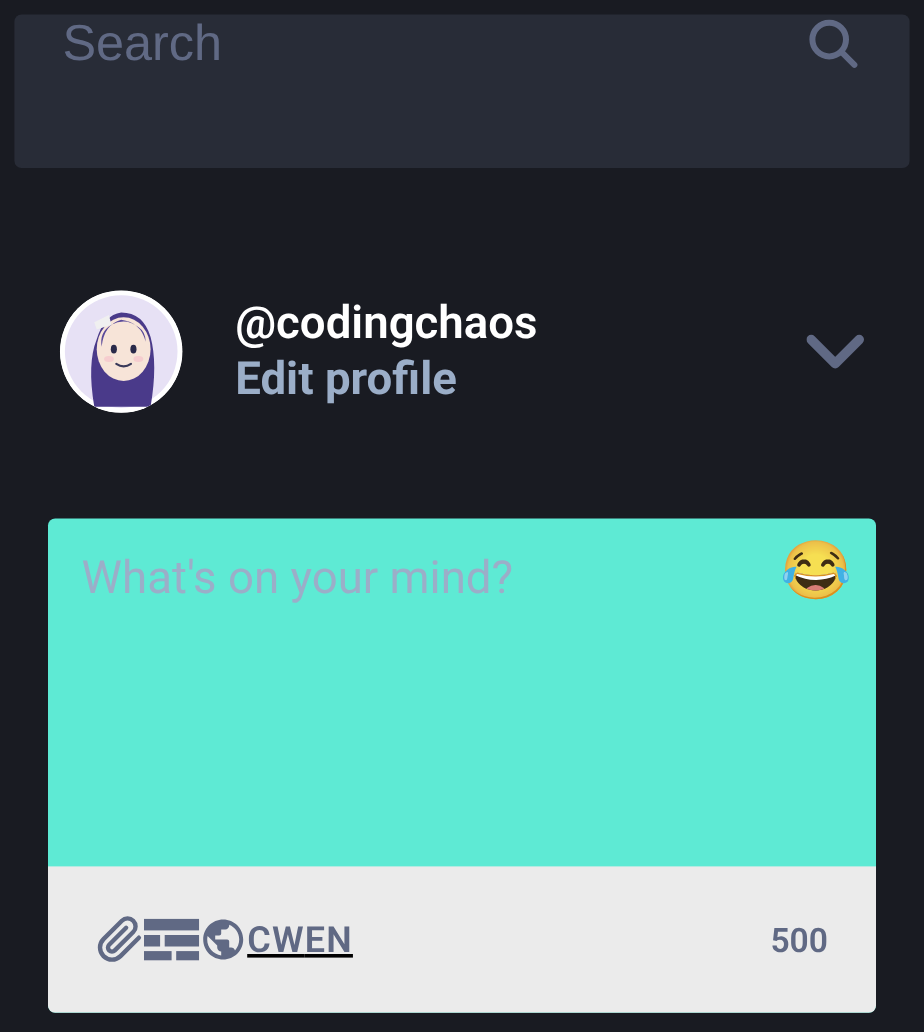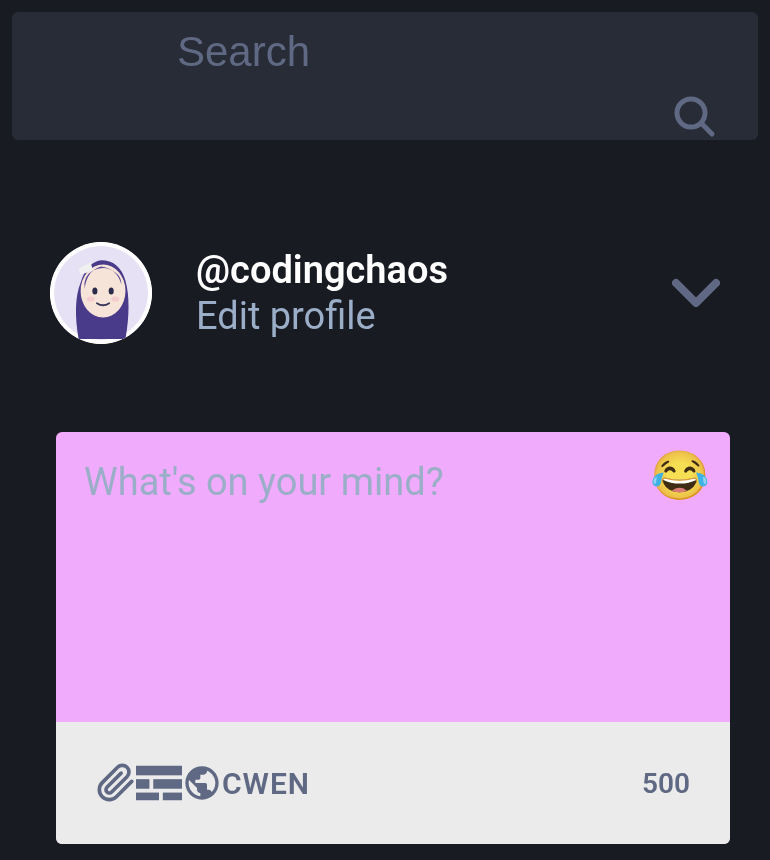--- a/index.html
+++ b/index.html
@@ -12,24 +12,23 @@
       height: 860px;
       background: #191b22;
       font-family: -apple-system, BlinkMacSystemFont, "Segoe UI", Roboto, sans-serif;
       overflow: hidden;
     }
     .search-container {
       margin: 12px;
       background: #282c37;
       border-radius: 6px;
       display: flex;
-      align-items: flex-end;
+      align-items: flex-start;
       padding: 0 40px;
       height: 128px;
-      flex-direction: column;
     }
     .search-input {
       flex: 1;
       background: transparent;
       border: none;
       outline: none;
       color: #9baec8;
       font-size: 42px;
       font-weight: 400;
     }
@@ -68,32 +67,32 @@
     .username {
       color: #ffffff;
       font-size: 38px;
       font-weight: 600;
       display: block;
       margin-bottom: 2px;
     }
     .edit-profile {
       color: #9baec8;
       font-size: 38px;
-      font-weight: 400;
+      font-weight: 700;
       cursor: pointer;
     }
     .chevron {
       color: #606984;
       width: 48px;
       height: 30px;
       cursor: pointer;
     }
     .compose-box {
-      margin: 88px 40px 0 56px;
-      background: #f0abfc;
+      margin: 88px 40px 0 40px;
+      background: #5eead4;
       border-radius: 6px;
       overflow: hidden;
     }
     .compose-area {
       position: relative;
       min-height: 290px;
       padding: 28px;
     }
     .compose-textarea {
       width: calc(100% - 70px);
@@ -122,20 +121,21 @@
     .compose-toolbar {
       background: #ebebeb;
       height: 122px;
       display: flex;
       align-items: center;
       padding: 0 40px;
     }
     .toolbar-left {
       display: flex;
       align-items: center;
+      text-decoration: underline;
     }
     .toolbar-icon {
       color: #606984;
       cursor: pointer;
       display: flex;
       align-items: center;
       justify-content: center;
     }
     .toolbar-text-btn {
       color: #606984;

